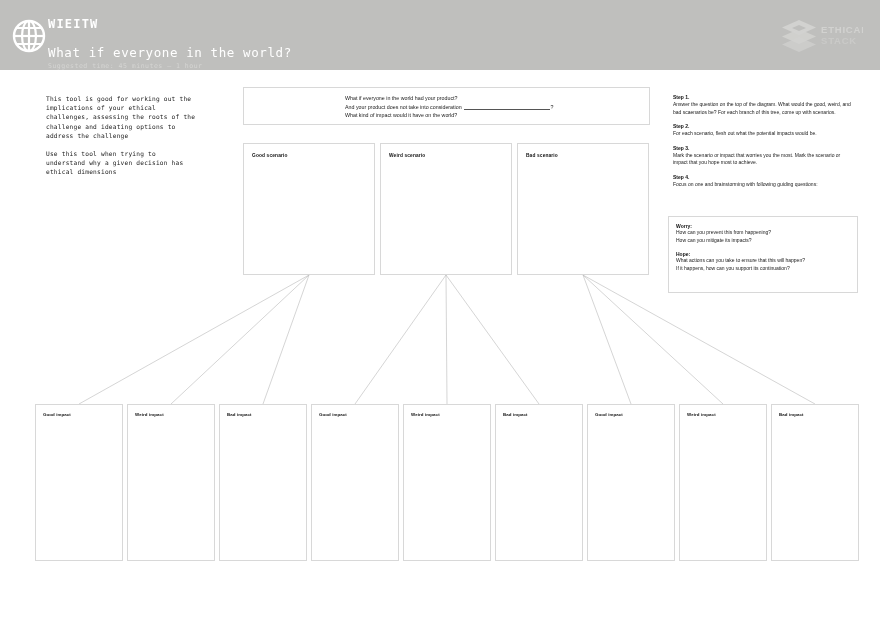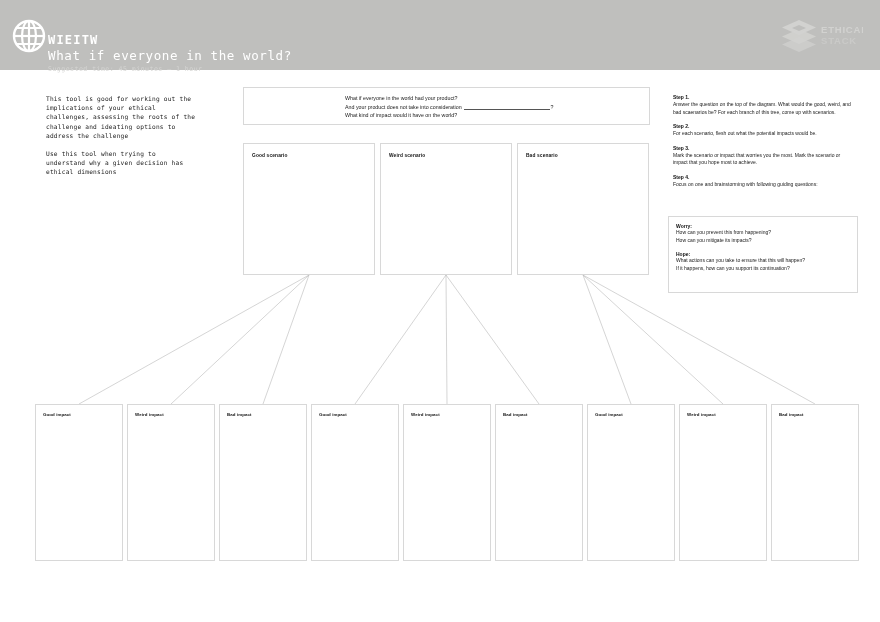--- a/index.html
+++ b/index.html
@@ -20,37 +20,37 @@
     width: 880px; height: 70px;
     background: #bfbfbd;
   }
   .globe-icon {
     position: absolute;
     left: 12px; top: 19px;
     width: 34px; height: 34px;
   }
   .header-titles {
     position: absolute;
-    left: 48px; top: 34px;
+    left: 48px; top: 18px;
   }
   .h-acronym {
     font-family: "DejaVu Sans Mono", monospace;
     font-size: 12px;
     font-weight: bold;
     letter-spacing: 1.2px;
     color: #ffffff;
     line-height: 13px;
   }
   .h-title {
     font-family: "DejaVu Sans Mono", monospace;
     font-size: 12.5px;
     color: #ffffff;
     letter-spacing: 0.6px;
     line-height: 15px;
-    margin-top: 1px;
+    margin-top: 14px;
   }
   .h-sub {
     font-family: "DejaVu Sans Mono", monospace;
     font-size: 6.5px;
     color: #d5d5d3;
     letter-spacing: 0.5px;
     margin-top: 2px;
   }
   .brand-logo {
     position: absolute;

